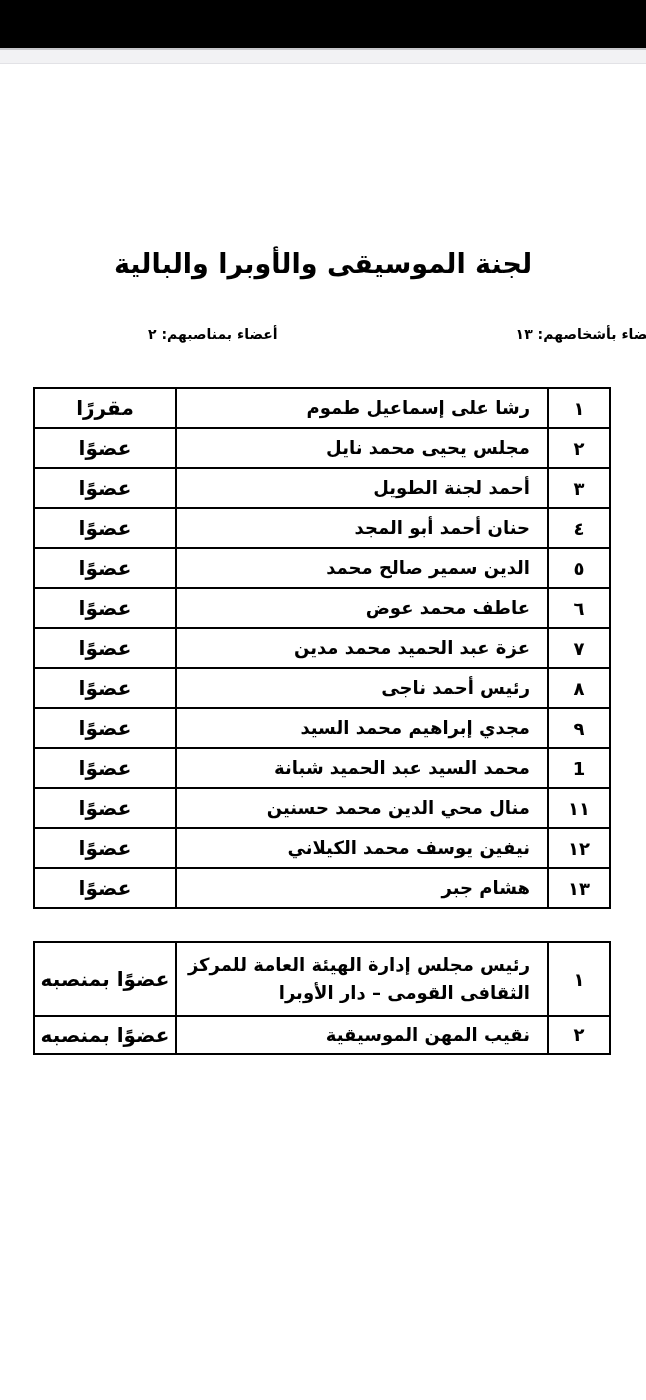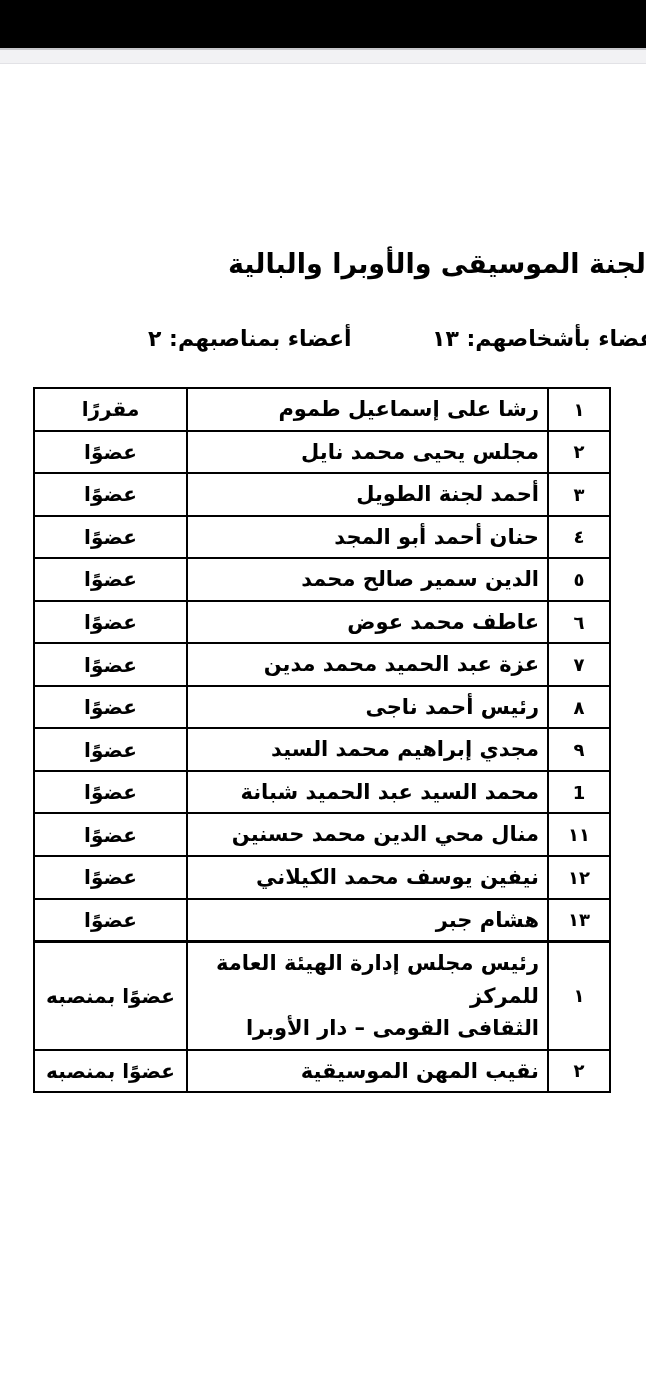--- a/index.html
+++ b/index.html
@@ -19,29 +19,30 @@
   .statusbar-gray {
     position:absolute; top:48px; left:0;
     width:646px; height:16px;
     background:#f2f2f4;
     border-top:2px solid #c7c7cb;
     border-bottom:1px solid #e2e2e6;
   }
   .doc-title {
     position:absolute; top:248px; left:0;
     width:646px;
+    text-align:center;
     direction:rtl;
     font-size:27px;
     font-weight:bold;
     letter-spacing:0.5px;
   }
   .subheader { 
     position:absolute; top:326px;
     direction:rtl;
-    font-size:22px;
+    font-size:14px;
     font-weight:bold;
     white-space:nowrap;
   }
   .subheader-right { right:-16px; }   
   .subheader-left  { left:148px; }
 
   table.doc-table {
     position:absolute; left:33px;
     width:578px;
     direction:rtl;
@@ -56,27 +57,27 @@
     vertical-align:middle;
     background:#fff;
   }
   td.cell-num {
     width:62px;
     text-align:center;
     font-size:18px;
   }
   td.cell-name {
     text-align:right;
-    padding:4px 8px 4px 4px;
-    font-size:21px;
+    padding:4px 17px 4px 4px;
+    font-size:18px;
     white-space:pre-line;
     line-height:1.55;
   }
   td.cell-role {
-    width:153px;
+    width:142px;
     text-align:center;
     font-size:20px;
   }
   .table-members tr  { height:40px; }
   .table-positions tr.row-tall   { height:74px; }
   .table-positions tr.row-normal { height:37px; }
 </style>
 </head>
 <body>
 

